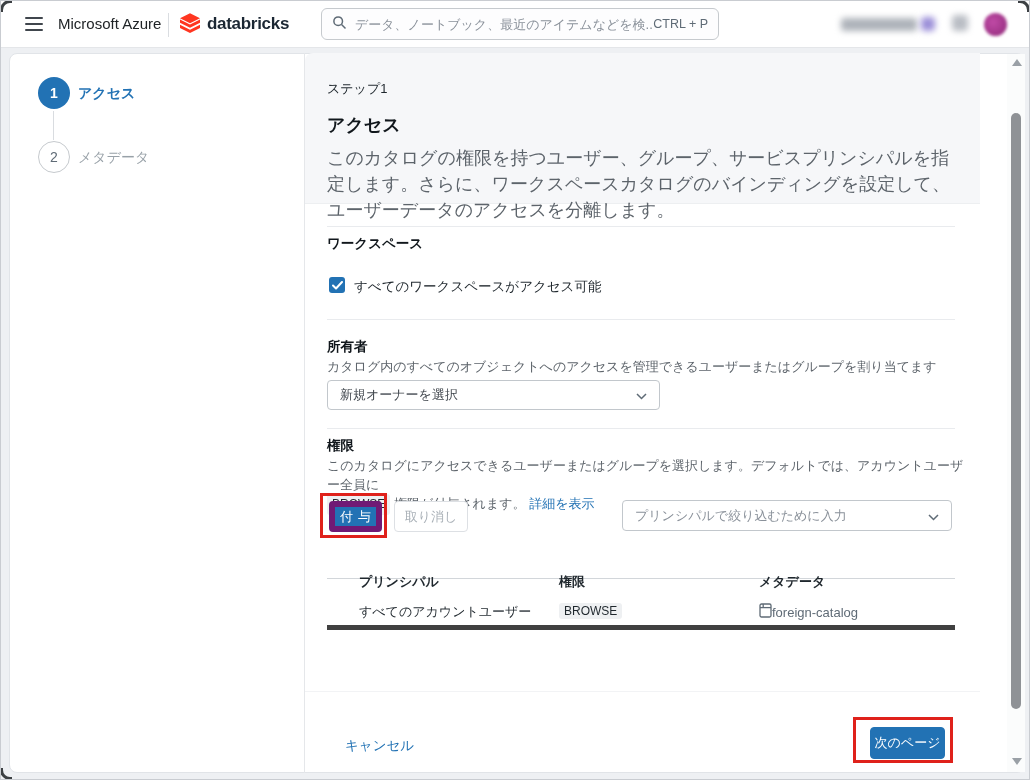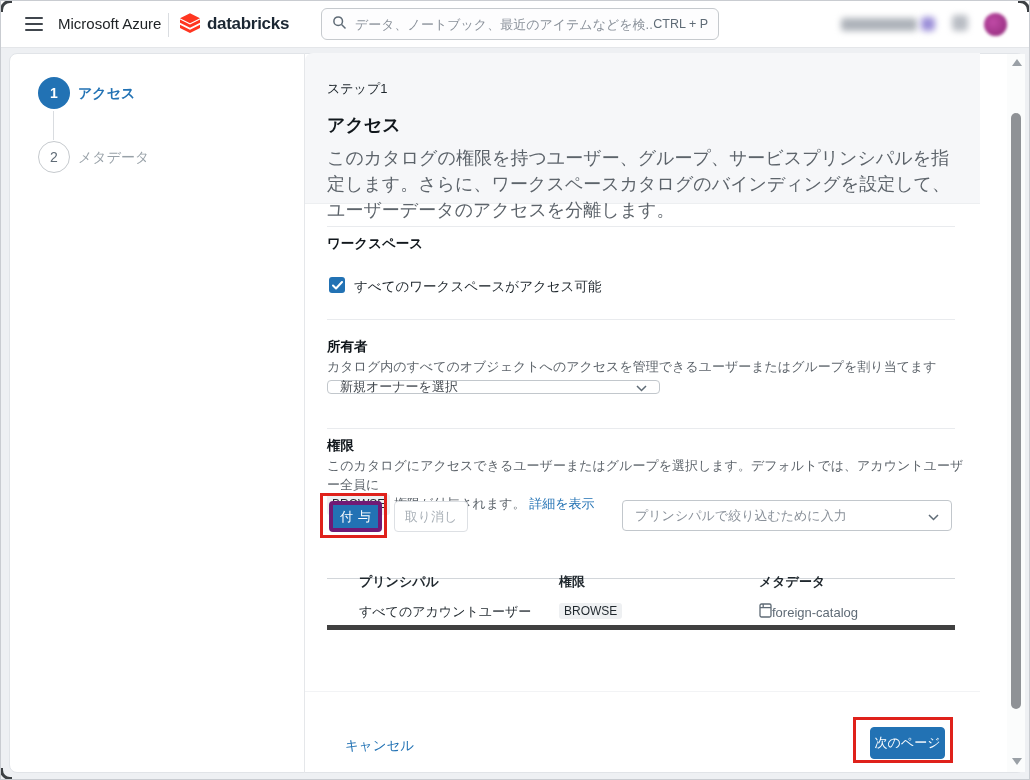--- a/index.html
+++ b/index.html
@@ -55,29 +55,29 @@
   .sec-title { left:22px; font-size:13.5px; font-weight:bold; color:#11171c; }
   .sec-desc { left:22px; font-size:13px; color:#5d646b; line-height:19px; }
   .link { color:#2272b4; text-decoration:none; cursor:pointer; }
 
   .checkbox { left:24px; top:224px; width:16px; height:16px; background:#2272b4; border-radius:3px;
               display:flex; align-items:center; justify-content:center; cursor:pointer; }
   .checkbox-label { left:49px; top:225px; font-size:13.5px; color:#1f272d; }
 
   .select { border:1px solid #c2c7cc; border-radius:4px; background:#ffffff; display:flex;
             align-items:center; padding:0 12px; cursor:pointer; }
-  .owner-select { left:22px; top:327px; width:333px; height:14px; }
+  .owner-select { left:22px; top:327px; width:333px; height:30px; }
   .select .sel-text { flex:1; font-size:13px; color:#40464d; white-space:nowrap; overflow:hidden; }
   .filter-select { left:317px; top:447px; width:330px; height:31px; }
   .filter-select .sel-text { color:#8a919a; }
 
   .btn { display:flex; align-items:center; justify-content:center; border-radius:4px;
          font-size:13px; cursor:pointer; font-family:inherit; }
   .btn-grant { left:24px; top:448px; width:53px; height:31px; background:#2272b4; color:#ffffff;
-               border:4px solid #701a75; letter-spacing:5px; padding-left:5px; }
+               border:6px solid #701a75; letter-spacing:5px; padding-left:5px; }
   .btn-revoke { left:89px; top:448px; width:74px; height:31px; background:#ffffff; color:#a9b0b7;
                 border:1px solid #dde0e4; cursor:default; }
 
   .code-chip { display:inline-block; background:#eef0f2; border-radius:3px; padding:1px 5px;
                font-size:12px; color:#1f272d; }
 
   
   .perm-table { left:22px; top:496px; width:628px; }
   .tbl-header { position:absolute; left:0; top:0; width:628px; height:30px; border-bottom:1px solid #d2d6da; }
   .tbl-row { position:absolute; left:0; top:44px; width:628px; height:37px; border-bottom:5px solid #404040; }

